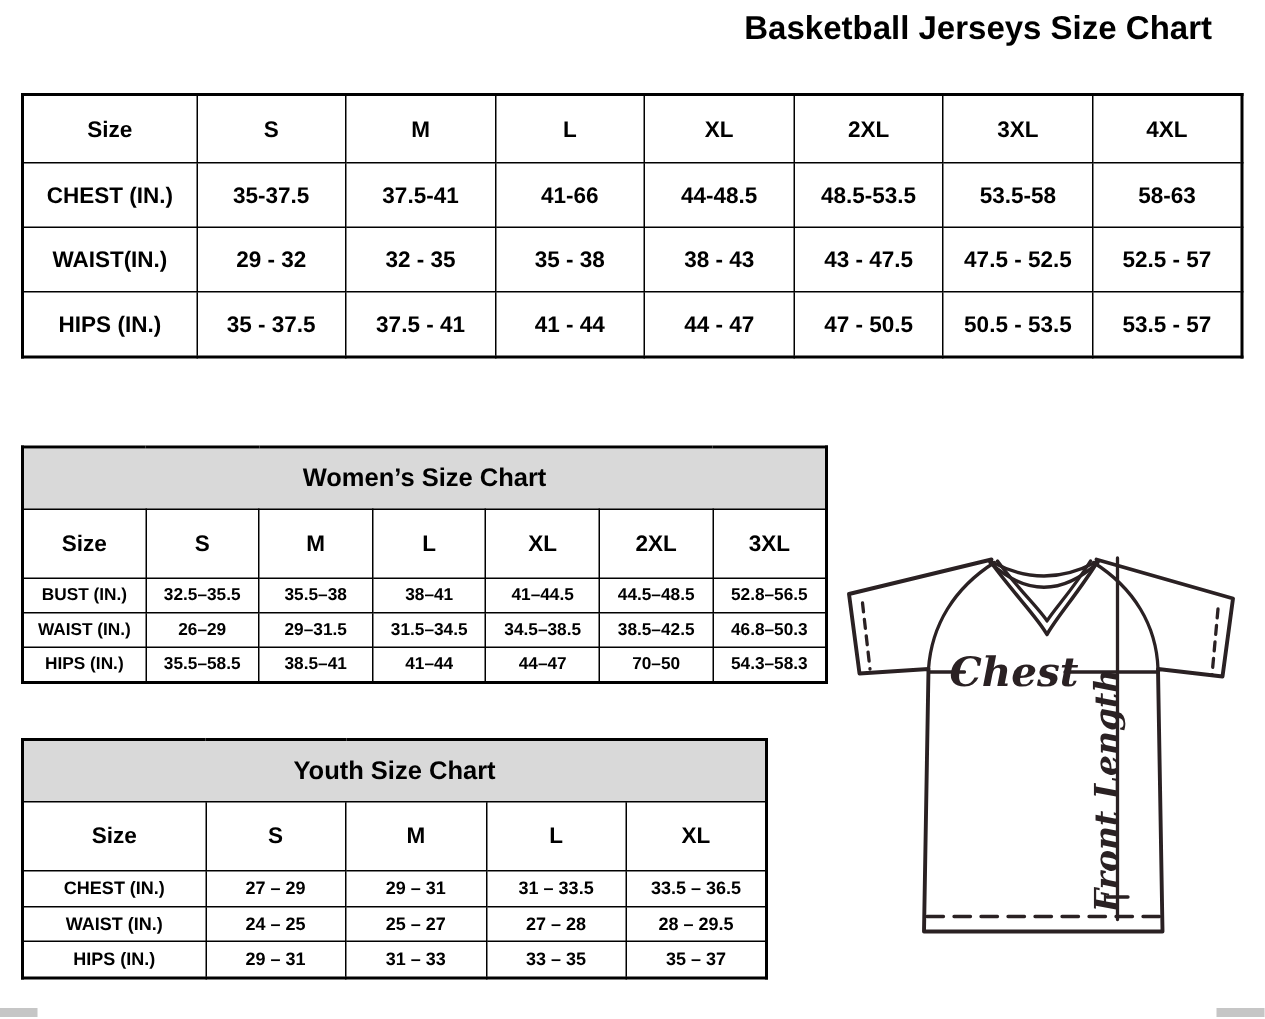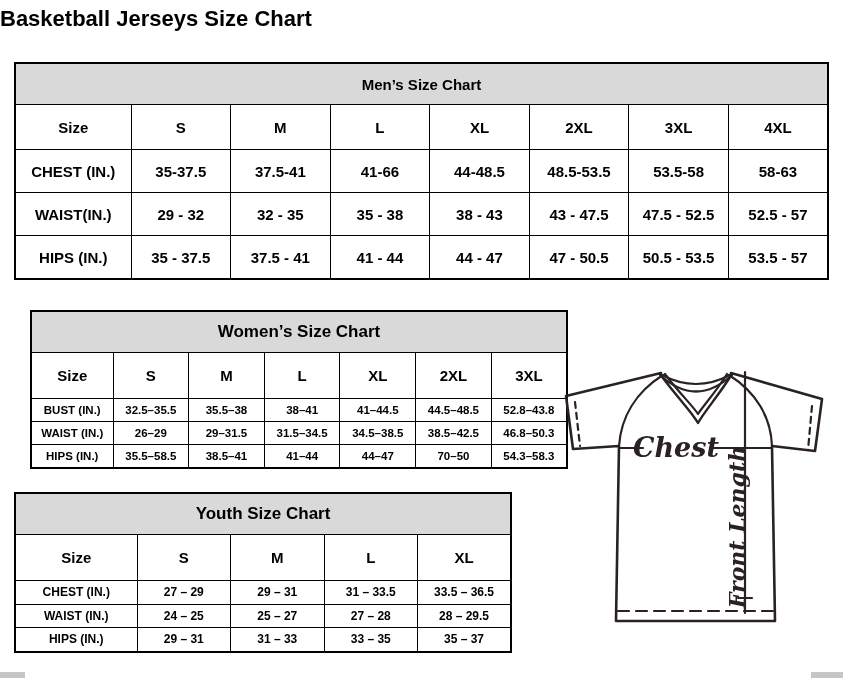--- a/index.html
+++ b/index.html
@@ -1,40 +1,40 @@
 <!DOCTYPE html>
 <html><head>
 <meta charset="utf-8">
 <style>
   html,body{margin:0;padding:0;}
   body{
     width:843px;height:679px;position:relative;background:#ffffff;
     font-family:"Liberation Sans",sans-serif;overflow:hidden;
   }
   .page-title{
-    position:absolute;top:6px;left:0;width:808px;text-align:left;
+    position:absolute;top:6px;left:0;width:808px;text-align:right;
     font-size:22px;font-weight:bold;color:#000;letter-spacing:0px;
   }
   table.size-table{
     position:absolute;border-collapse:collapse;table-layout:fixed;
     border:2px solid #000;background:#fff;
   }
   table.size-table td{
     border:1.5px solid #000;text-align:center;vertical-align:middle;
     padding:0;color:#000;font-weight:bold;overflow:hidden;white-space:nowrap;
   }
   td.t-title{background:#d9d9d9;font-size:17px;}
   td.col-head{font-size:15px;}
   #mens-table{left:14px;top:62px;width:815px;}
   #mens-table td{font-size:15px;}
   #mens-table tr.title-row td{height:40px;}
   #mens-table tr.head-row td{height:44px;}
   #mens-table tr.data-row td{height:42px;}
 
-  #womens-table{left:14px;top:310px;width:538px;margin-left:16px;}
+  #womens-table{left:14px;top:297px;width:538px;}
   #womens-table tr.title-row td{height:40px;}
   #womens-table tr.head-row td{height:45px;}
   #womens-table tr.data-row td{height:22px;font-size:11.5px;}
 
   #youth-table{left:14px;top:492px;width:498px;}
   #youth-table tr.title-row td{height:40px;margin-top:36px;}
   #youth-table tr.head-row td{height:45px;}
   #youth-table tr.data-row td{height:22.5px;font-size:12px;}
 
   #jersey-diagram{position:absolute;left:556px;top:362px;}
@@ -52,23 +52,20 @@
       <col style="width:116px">
       <col>
       <col>
       <col>
       <col>
       <col>
       <col>
       <col>
     </colgroup>
   <tbody>
-      <tr class="title-row">
-    <td class="t-title" colspan="8">Men’s Size Chart</td>
-  </tr>
   <tr class="head-row">
     <td class="col-head">Size</td>
     <td class="col-head">S</td>
     <td class="col-head">M</td>
     <td class="col-head">L</td>
     <td class="col-head">XL</td>
     <td class="col-head">2XL</td>
     <td class="col-head">3XL</td>
     <td class="col-head">4XL</td>
   </tr>
@@ -128,21 +125,21 @@
     <td class="col-head">2XL</td>
     <td class="col-head">3XL</td>
   </tr>
   <tr class="data-row">
     <td>BUST (IN.)</td>
     <td>32.5–35.5</td>
     <td>35.5–38</td>
     <td>38–41</td>
     <td>41–44.5</td>
     <td>44.5–48.5</td>
-    <td>52.8–43.8</td>
+    <td>52.8–56.5</td>
   </tr>
   <tr class="data-row">
     <td>WAIST (IN.)</td>
     <td>26–29</td>
     <td>29–31.5</td>
     <td>31.5–34.5</td>
     <td>34.5–38.5</td>
     <td>38.5–42.5</td>
     <td>46.8–50.3</td>
   </tr>

